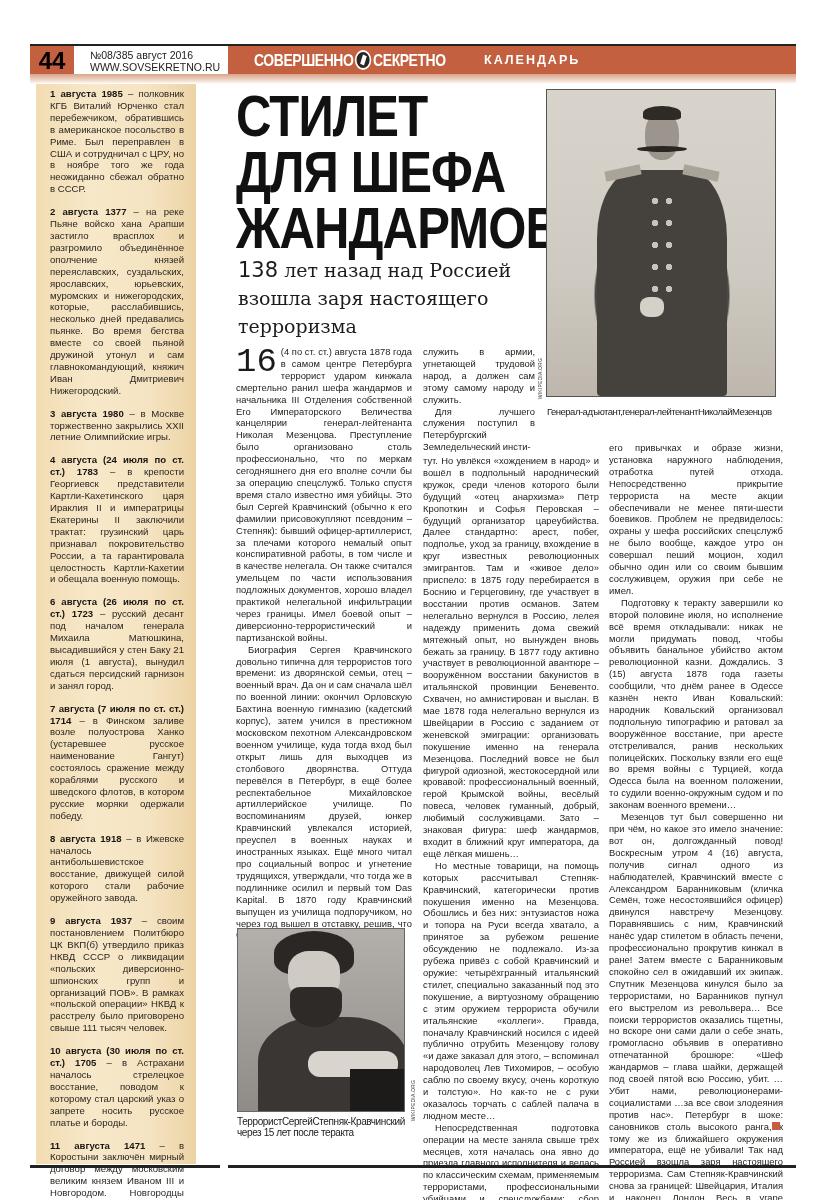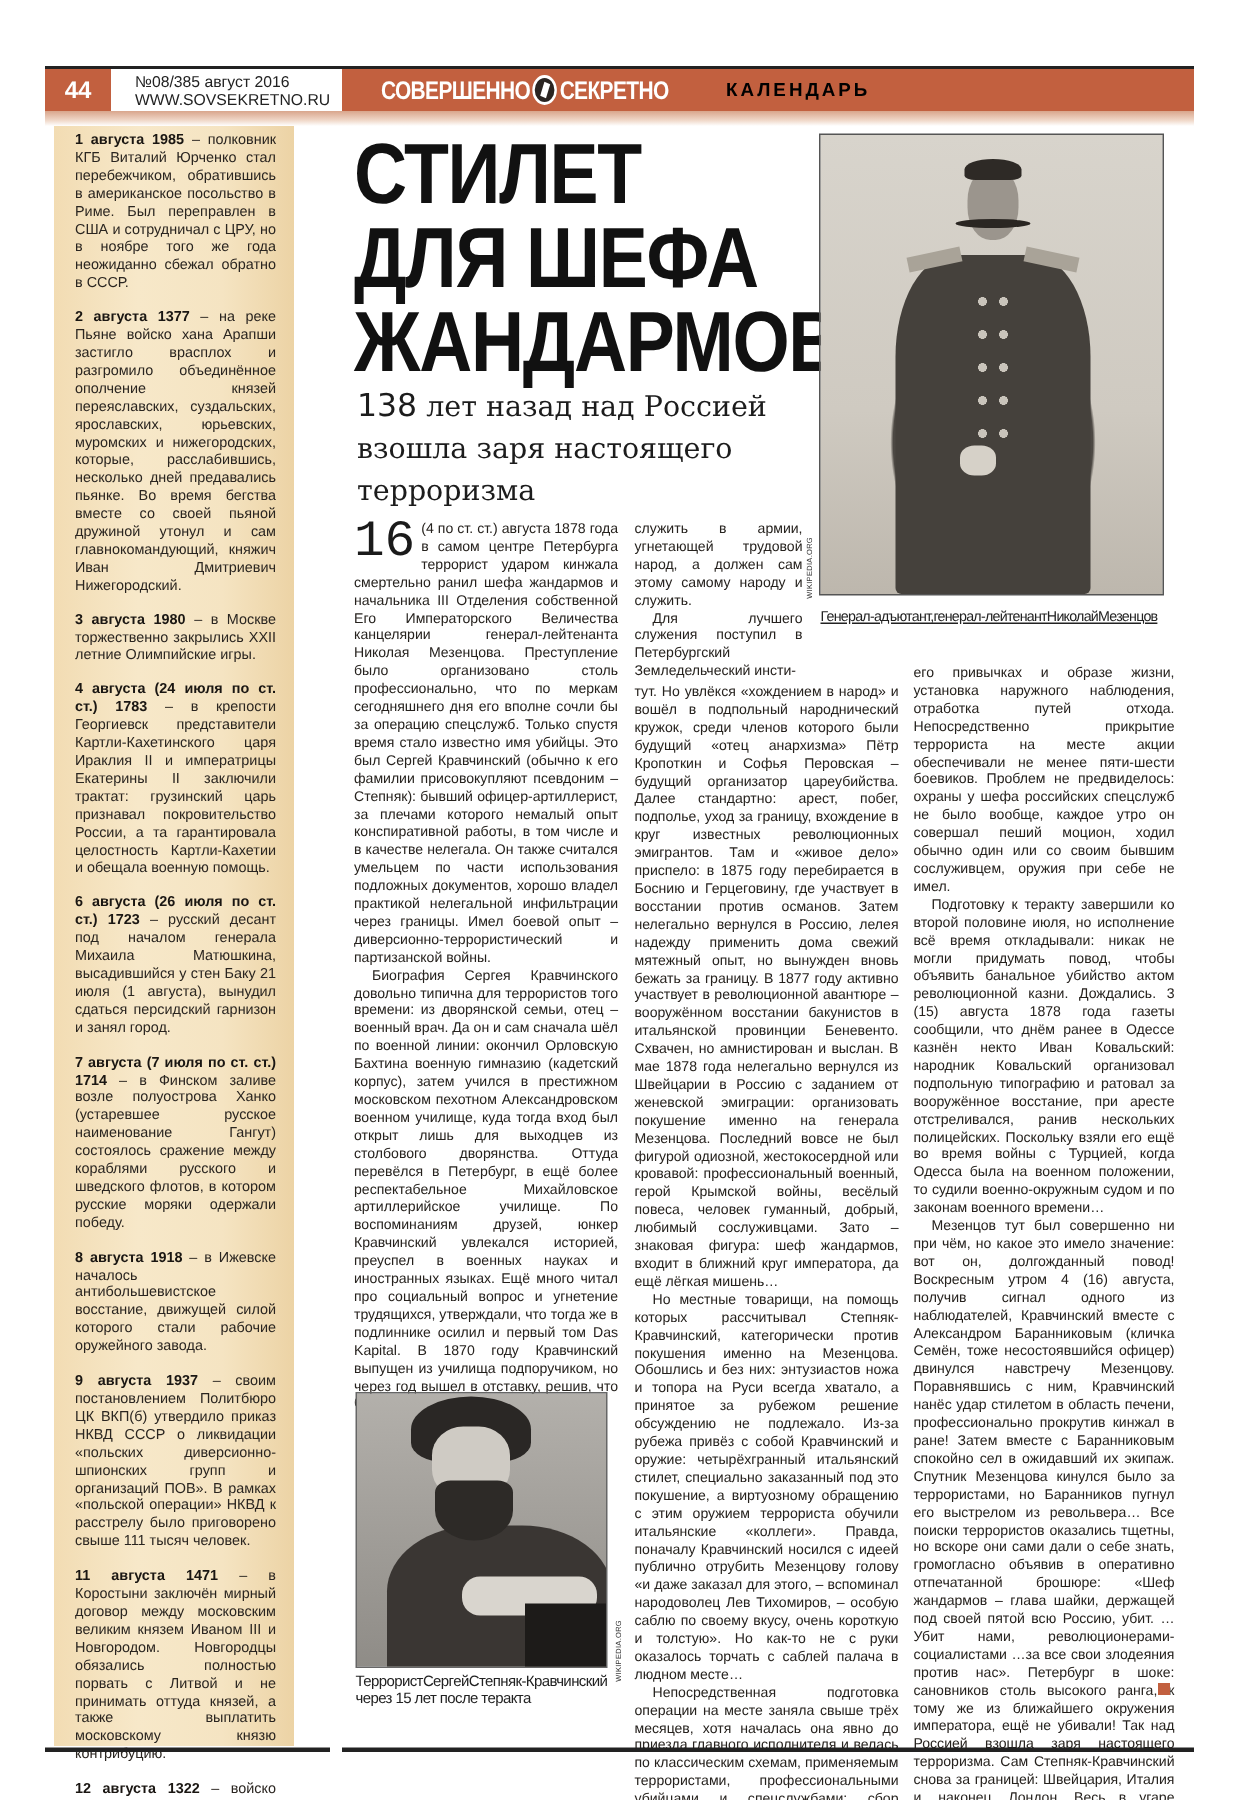--- a/index.html
+++ b/index.html
@@ -4,31 +4,31 @@
 <style>
   * { box-sizing: border-box; margin: 0; padding: 0; }
   html, body { width: 826px; height: 1200px; background: #ffffff; overflow: hidden; }
   body { font-family: "Liberation Sans", sans-serif; color: #1e1b17; position: relative; }
 
   .page { position: absolute; left: 0; top: 0; width: 826px; height: 1200px; background: #fff; }
 
   
   .header-rule { position: absolute; left: 30px; top: 44px; width: 766px; height: 2px; background: #222; }
   .header { position: absolute; left: 30px; top: 46px; width: 766px; height: 30px; }
-  .page-num { position: absolute; left: 0; top: 0; width: 44px; height: 30px; background: #c2603f; color: #ffffff;
-    font-family: "Liberation Sans", sans-serif; font-weight: bold; font-size: 16px; line-height: 30px; text-align: center; }
+  .page-num { position: absolute; left: 0; top: 0; width: 44px; height: 30px; background: #c2603f; color: #000000;
+    font-family: "Liberation Sans", sans-serif; font-weight: bold; font-size: 24px; line-height: 30px; text-align: center; }
   .issue-box { position: absolute; left: 44px; top: 0; width: 178px; height: 30px; background: #fff; padding: 3px 0 0 16px; }
   .issue-line { font-size: 10.5px; line-height: 12px; color: #222; font-family: "Liberation Sans", sans-serif; white-space: nowrap; }
   .brand-band { position: absolute; left: 198px; top: 0; width: 568px; height: 30px; background: #c2603f; }
   .brand { position: absolute; left: 26px; top: 4px; color: #fff; font-family: "Liberation Sans Narrow", "Liberation Sans", sans-serif;
     font-weight: bold; font-size: 17px; letter-spacing: -0.5px; white-space: nowrap; transform: scaleX(0.82); transform-origin: left center; }
   .brand-logo { display: inline-block; width: 20px; height: 20px; border-radius: 50%; background: #2a2421; border: 2px solid #fff;
     vertical-align: -4px; margin: 0 2px; position: relative; }
   .brand-logo::after { content: ""; position: absolute; left: 6px; top: 3px; width: 5px; height: 10px; background: #fff; transform: rotate(20deg); }
-  .section-label { position: absolute; left: 256px; top: 7px; color: #000000; font-weight: bold; font-size: 12.5px; letter-spacing: 2px; }
+  .section-label { position: absolute; left: 256px; top: 7px; color: #ffffff; font-weight: bold; font-size: 12.5px; letter-spacing: 2px; }
   .torn-edge { position: absolute; left: 30px; top: 74px; width: 766px; height: 10px;
     background: linear-gradient(180deg, #d9a58c 0%, #efd6c6 60%, rgba(255,255,255,0) 100%); }
 
   
   .sidebar { position: absolute; left: 36px; top: 84px; width: 160px; height: 1080px;
     background: linear-gradient(90deg, #f2dcb3 0%, #f7e8c9 35%, #f5e4c2 70%, #ecd3a5 100%); padding: 4px 12px 0 14px; }
   .sidebar-bottom-rule { position: absolute; left: 30px; top: 1165px; width: 190px; height: 3px; background: #222; }
   .cal-entry { font-family: "Liberation Sans", sans-serif; font-size: 9.6px; line-height: 11.9px; text-align: justify; color: #2a2520; margin-bottom: 11px; hyphens: auto; }
   .cal-date { font-weight: bold; color: #1a1612; font-family: "Liberation Sans Narrow", "Liberation Sans", sans-serif; }
 
@@ -59,21 +59,21 @@
   .photo-general .face { position: absolute; left: 98px; top: 22px; width: 34px; height: 48px; background: #9b958d; border-radius: 45%; }
   .photo-general .hair { position: absolute; left: 96px; top: 16px; width: 38px; height: 14px; background: #2e2a26; border-radius: 50% 50% 20% 20%; }
   .photo-general .coat { position: absolute; left: 50px; top: 80px; width: 130px; height: 226px; background: #45413c; border-radius: 30% 30% 4px 4px; }
   .photo-general .buttons { position: absolute; left: 101px; top: 100px; width: 28px; height: 110px;
     background: radial-gradient(circle 3px, #c9c4bb 98%, transparent 100%) 0 0/14px 22px; }
   .photo-general .epaulet-l { position: absolute; left: 58px; top: 78px; width: 36px; height: 10px; background: #a9a398; transform: rotate(-12deg); }
   .photo-general .epaulet-r { position: absolute; left: 136px; top: 78px; width: 36px; height: 10px; background: #a9a398; transform: rotate(12deg); }
   .photo-general .hand { position: absolute; left: 93px; top: 207px; width: 24px; height: 20px; background: #d6d1c8; border-radius: 40%; }
   .credit-vert { position: absolute; font-size: 5px; color: #333; writing-mode: vertical-rl; transform: rotate(180deg); letter-spacing: 0.2px; }
   .credit-general { left: 537px; top: 358px; }
-  .caption-general { position: absolute; left: 547px; top: 406px; width: 240px; font-size: 9.5px; color: #222; letter-spacing: -0.5px; white-space: nowrap; text-decoration: underline; }
+  .caption-general { position: absolute; left: 547px; top: 406px; width: 240px; font-size: 9.5px; color: #222; letter-spacing: -0.5px; white-space: nowrap; }
 
   .photo-kravchinsky { position: absolute; left: 237px; top: 928px; width: 168px; height: 184px; border: 1px solid #666;
     background: linear-gradient(180deg, #b3b0ab 0%, #a19e99 50%, #8f8c87 100%); overflow: hidden; }
   .photo-kravchinsky .hair { position: absolute; left: 36px; top: 2px; width: 80px; height: 44px; background: #2a2725; border-radius: 50% 50% 30% 30%; }
   .photo-kravchinsky .face { position: absolute; left: 50px; top: 22px; width: 52px; height: 48px; background: #cfcbc4; border-radius: 40%; }
   .photo-kravchinsky .beard { position: absolute; left: 52px; top: 58px; width: 52px; height: 40px; background: #2d2a27; border-radius: 20% 20% 50% 50%; }
   .photo-kravchinsky .body { position: absolute; left: 20px; top: 88px; width: 150px; height: 110px; background: #3a3633; border-radius: 40% 40% 0 0; }
   .photo-kravchinsky .arm { position: absolute; left: 70px; top: 122px; width: 90px; height: 26px; background: #d9d5ce; border-radius: 12px; }
   .photo-kravchinsky .chair { position: absolute; left: 112px; top: 140px; width: 56px; height: 44px; background: #1d1b19; }
   .credit-kravchinsky { left: 410px; top: 1080px; }
@@ -105,20 +105,21 @@
 
   <div class="sidebar" id="sidebar">
       <p class="cal-entry"><span class="cal-date">1 августа 1985</span><span> – полковник КГБ Виталий Юрченко стал перебежчиком, обратившись в американское посольство в Риме. Был переправлен в США и сотрудничал с ЦРУ, но в ноябре того же года неожиданно сбежал обратно в СССР.</span></p>
       <p class="cal-entry"><span class="cal-date">2 августа 1377</span><span> – на реке Пьяне войско хана Арапши застигло врасплох и разгромило объединённое ополчение князей переяславских, суздальских, ярославских, юрьевских, муромских и нижегородских, которые, расслабившись, несколько дней предавались пьянке. Во время бегства вместе со своей пьяной дружиной утонул и сам главнокомандующий, княжич Иван Дмитриевич Нижегородский.</span></p>
       <p class="cal-entry"><span class="cal-date">3 августа 1980</span><span> – в Москве торжественно закрылись XXII летние Олимпийские игры.</span></p>
       <p class="cal-entry"><span class="cal-date">4 августа (24 июля по ст. ст.) 1783</span><span> – в крепости Георгиевск представители Картли-Кахетинского царя Ираклия II и императрицы Екатерины II заключили трактат: грузинский царь признавал покровительство России, а та гарантировала целостность Картли-Кахетии и обещала военную помощь.</span></p>
       <p class="cal-entry"><span class="cal-date">6 августа (26 июля по ст. ст.) 1723</span><span> – русский десант под началом генерала Михаила Матюшкина, высадившийся у стен Баку 21 июля (1 августа), вынудил сдаться персидский гарнизон и занял город.</span></p>
       <p class="cal-entry"><span class="cal-date">7 августа (7 июля по ст. ст.) 1714</span><span> – в Финском заливе возле полуострова Ханко (устаревшее русское наименование Гангут) состоялось сражение между кораблями русского и шведского флотов, в котором русские моряки одержали победу.</span></p>
       <p class="cal-entry"><span class="cal-date">8 августа 1918</span><span> – в Ижевске началось антибольшевистское восстание, движущей силой которого стали рабочие оружейного завода.</span></p>
       <p class="cal-entry"><span class="cal-date">9 августа 1937</span><span> – своим постановлением Политбюро ЦК ВКП(б) утвердило приказ НКВД СССР о ликвидации «польских диверсионно-шпионских групп и организаций ПОВ». В рамках «польской операции» НКВД к расстрелу было приговорено свыше 111 тысяч человек.</span></p>
+      <p class="cal-entry"><span class="cal-date">10 августа (30 июля по ст. ст.) 1705</span><span> – в Астрахани началось стрелецкое восстание, поводом к которому стал царский указ о запрете носить русское платье и бороды.</span></p>
       <p class="cal-entry"><span class="cal-date">11 августа 1471</span><span> – в Коростыни заключён мирный договор между московским великим князем Иваном III и Новгородом. Новгородцы обязались полностью порвать с Литвой и не принимать оттуда князей, а также выплатить московскому князю контрибуцию.</span></p>
       <p class="cal-entry"><span class="cal-date">12 августа 1322</span><span> – войско московского князя Юрия Даниловича подошло к Выборгу и безуспешно осаждало шведскую крепость до 9 сентября.</span></p>
     </div>
   <div class="sidebar-bottom-rule"></div>
 
   <div class="headline">
     <div>СТИЛЕТ</div>
     <div>ДЛЯ ШЕФА</div>
     <div>ЖАНДАРМОВ</div>
   </div>

